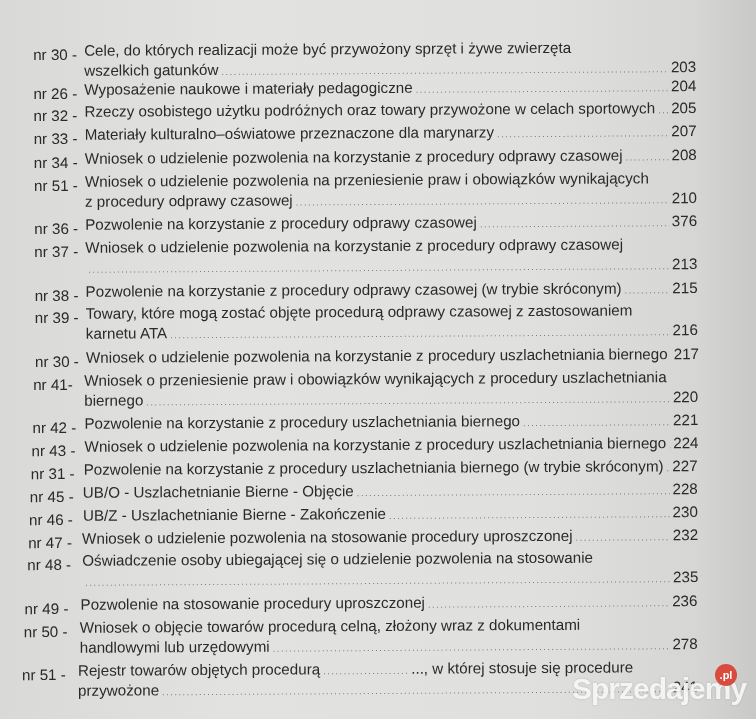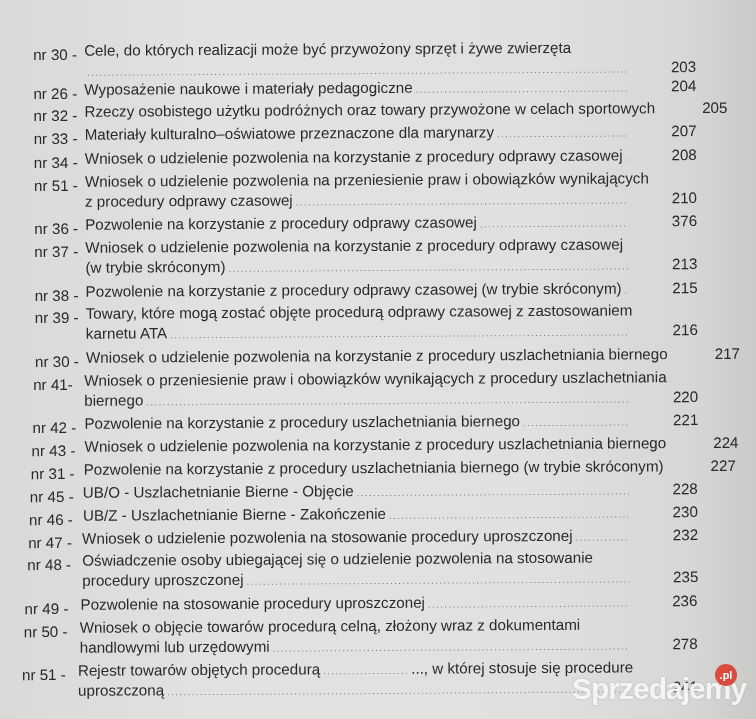--- a/index.html
+++ b/index.html
@@ -16,21 +16,21 @@
   .entry { position: absolute; font-size: 15.2px; line-height: 18px; }
   .nr { position: absolute; left: 0; top: 4px; white-space: nowrap; }
   .body { position: absolute; top: 0; }
   .line { display: flex; align-items: baseline; white-space: nowrap; height: 20px; }
   .line .txt { flex: 0 0 auto; }
   .line .dots {
     flex: 1 1 auto; margin: 0 3px; overflow: hidden; color: #6a6a6a;
     font-size: 9px; letter-spacing: 1.6px; height: 12px; line-height: 12px;
   }
   .line .dots::before { content: "..............................................................................................................................................................................................................................................................................................................................."; }
-  .line .pg { flex: 0 0 auto; margin-left: 41px; }
+  .line .pg { flex: 0 0 auto; }
   .watermark {
     position: absolute; left: 572px; top: 672px;
     font-family: "Liberation Sans", sans-serif; font-weight: bold; font-size: 30px;
     color: rgba(255,255,255,0.85); letter-spacing: -1px;
     text-shadow: 0 0 2px rgba(150,150,150,0.6);
   }
   .wm-badge {
     position: absolute; left: 715px; top: 664px; width: 22px; height: 22px; border-radius: 50%;
     background: #d94a3f; color: #fff; font-weight: bold; font-size: 11px; text-align: center; line-height: 22px;
   }
@@ -40,20 +40,21 @@
 
 <div class="page">
 
   <div class="entry" style="left:35px;top:40px;width:663px;">
     <span class="nr">nr 30 -</span>
     <div class="body" style="left:51px;width:612px;">
       <div class="line">
           <span class="txt">Cele, do których realizacji może być przywożony sprzęt i żywe zwierzęta</span>
         </div>
       <div class="line">
+          <span class="txt">wszelkich gatunków</span>
           <span class="dots"></span>
           <span class="pg">203</span>
         </div>
     </div>
   </div>
 
   <div class="entry" style="left:35px;top:79px;width:663px;">
     <span class="nr">nr 26 -</span>
     <div class="body" style="left:51px;width:612px;">
       <div class="line">
@@ -122,21 +123,20 @@
     </div>
   </div>
 
   <div class="entry" style="left:35px;top:237px;width:663px;">
     <span class="nr">nr 37 -</span>
     <div class="body" style="left:51px;width:612px;">
       <div class="line">
           <span class="txt">Wniosek o udzielenie pozwolenia na korzystanie z procedury odprawy czasowej</span>
         </div>
       <div class="line">
-          <span class="txt">(w trybie skróconym)</span>
           <span class="dots"></span>
           <span class="pg">213</span>
         </div>
     </div>
   </div>
 
   <div class="entry" style="left:35px;top:281px;width:663px;">
     <span class="nr">nr 38 -</span>
     <div class="body" style="left:51px;width:612px;">
       <div class="line">
@@ -252,21 +252,20 @@
     </div>
   </div>
 
   <div class="entry" style="left:26px;top:550px;width:671px;">
     <span class="nr">nr 48 -</span>
     <div class="body" style="left:55px;width:616px;">
       <div class="line">
           <span class="txt">Oświadczenie osoby ubiegającej się o udzielenie pozwolenia na stosowanie</span>
         </div>
       <div class="line">
-          <span class="txt">procedury uproszczonej</span>
           <span class="dots"></span>
           <span class="pg">235</span>
         </div>
     </div>
   </div>
 
   <div class="entry" style="left:23px;top:594px;width:673px;">
     <span class="nr">nr 49 -</span>
     <div class="body" style="left:56px;width:617px;">
       <div class="line">
@@ -293,21 +292,21 @@
 
   <div class="entry" style="left:20px;top:660px;width:676px;">
     <span class="nr">nr 51 -</span>
     <div class="body" style="left:56px;width:620px;">
       <div class="line">
           <span class="txt">Rejestr towarów objętych procedurą</span>
           <span class="dots" style="flex:0 0 85px;"></span>
           <span class="txt">..., w której stosuje się procedure</span>
         </div>
       <div class="line">
-          <span class="txt">uproszczoną</span>
+          <span class="txt">przywożone</span>
           <span class="dots"></span>
           <span class="pg">241</span>
         </div>
     </div>
   </div>
 
 </div>
 
 <div class="watermark">Sprzedajemy</div>
 <div class="wm-badge">.pl</div>

